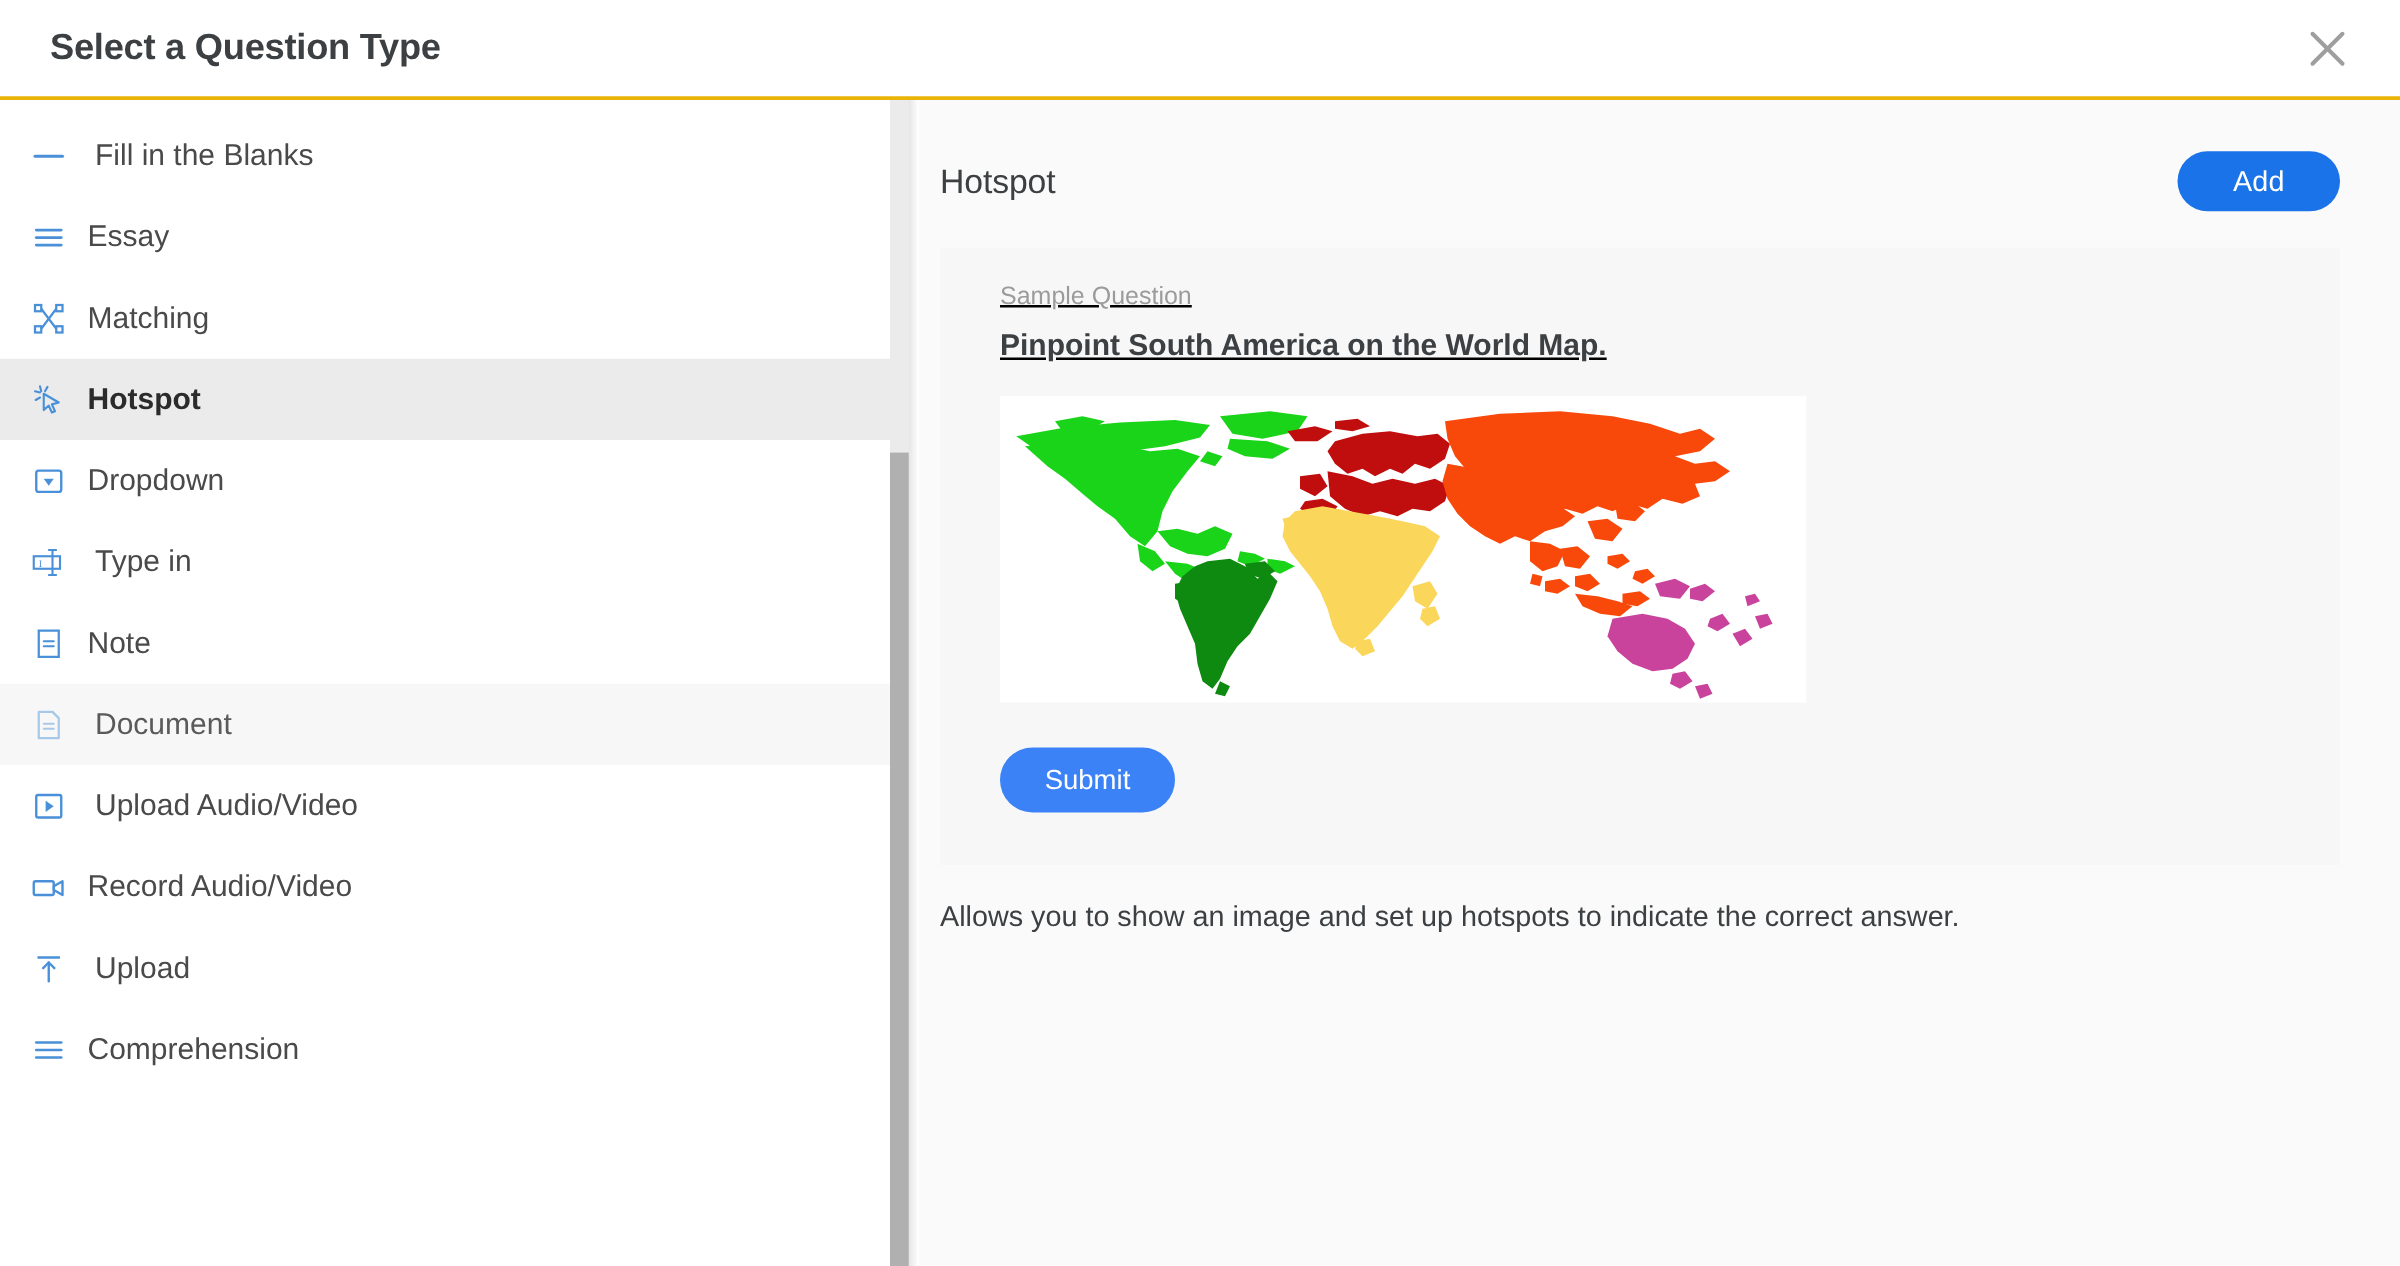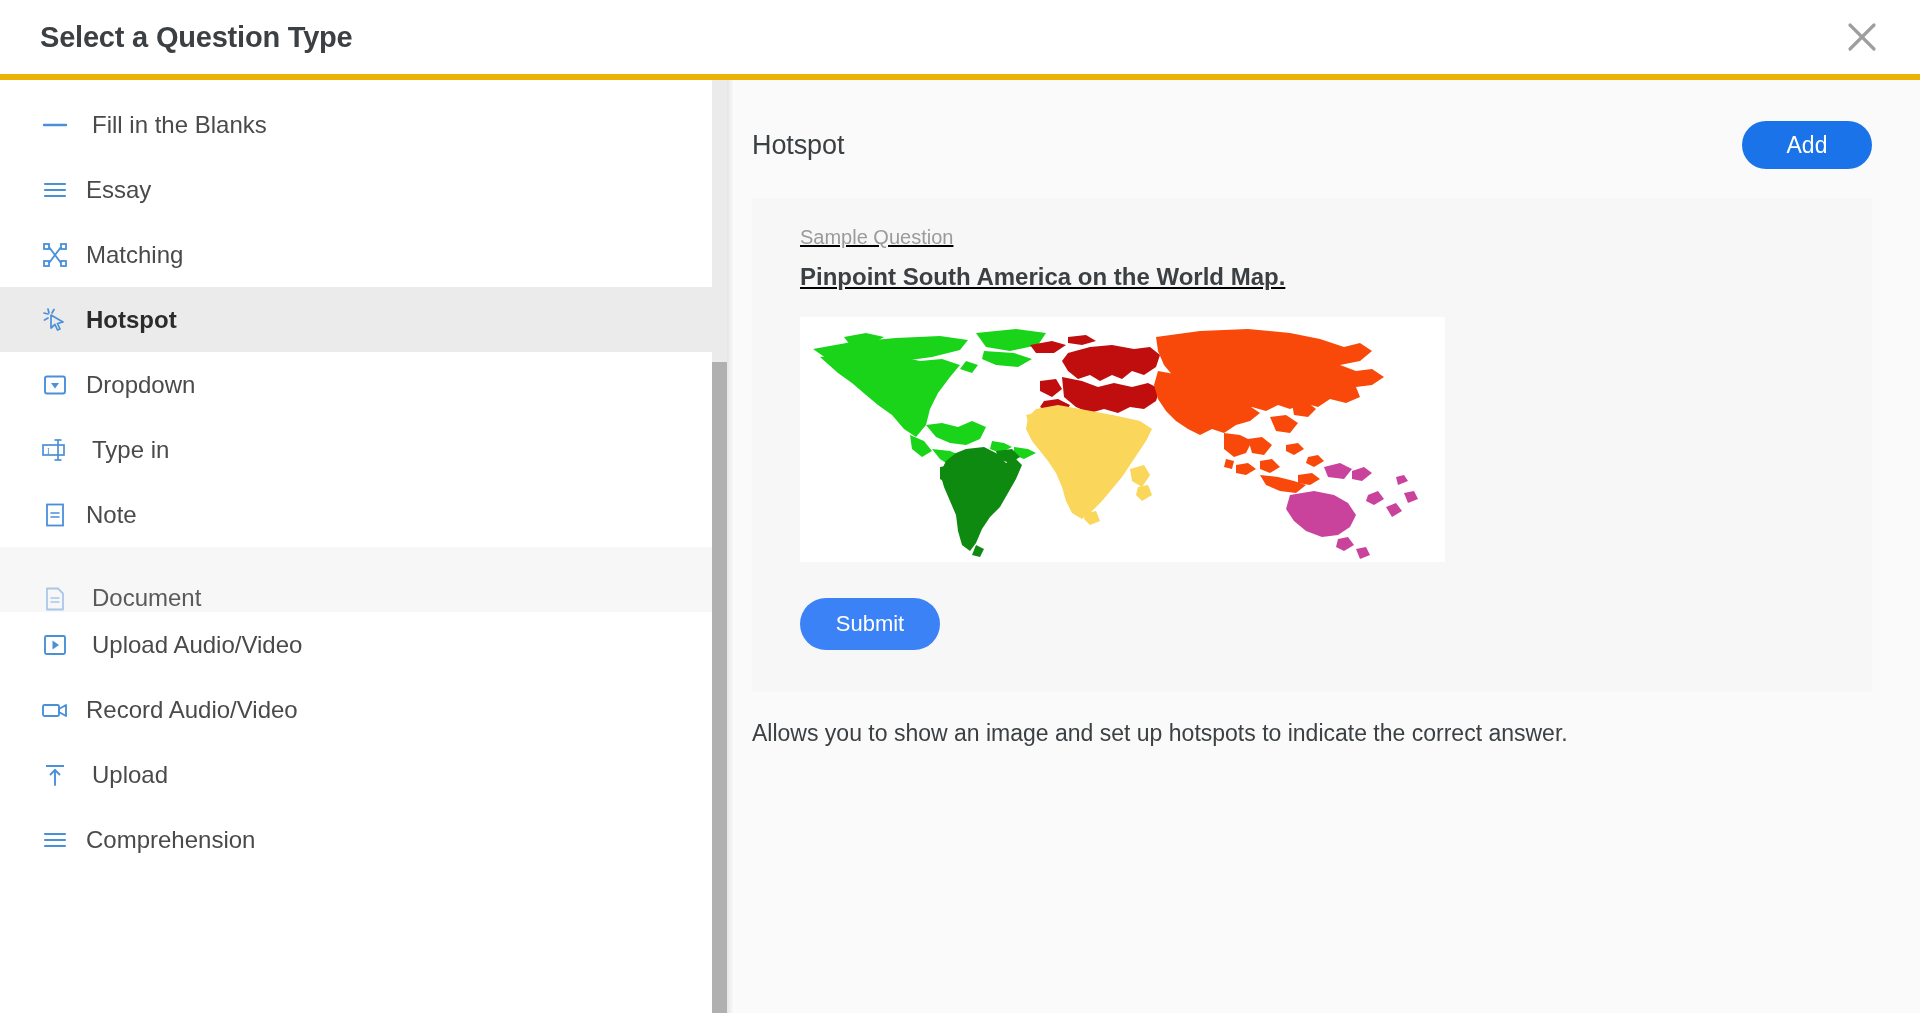--- a/index.html
+++ b/index.html
@@ -20,21 +20,21 @@
     background: #ffffff;
     display: flex;
     flex-direction: column;
   }
 
   
   #modal-header {
     position: relative;
     height: 80px;
     flex: 0 0 80px;
-    border-bottom: 6px solid #eab308;
+    border-bottom: 3px solid #eab308;
     display: flex;
     align-items: center;
     background: #fff;
   }
 
   #modal-title {
     margin-left: 40px;
     font-size: 29px;
     font-weight: bold;
     color: #3c4043;
@@ -78,26 +78,26 @@
     position: relative;
     width: 712px;
     padding-top: 12px;
   }
 
   .sidebar-item {
     position: relative;
     display: flex;
     align-items: center;
     height: 65px;
-    padding-left: 40px;
+    padding-left: 24px;
     cursor: pointer;
     background: transparent;
   }
   .sidebar-item.selected { background: #ebebeb; }
-  .sidebar-item.hovered  { background: #f7f7f7; align-items: flex-end; }
+  .sidebar-item.hovered  { background: #f7f7f7; }
 
   .sb-icon {
     width: 30px;
     flex: 0 0 30px;
     display: flex;
     align-items: center;
     justify-content: center;
     margin-right: 16px;
   }
   .sb-icon svg { display: block; }

